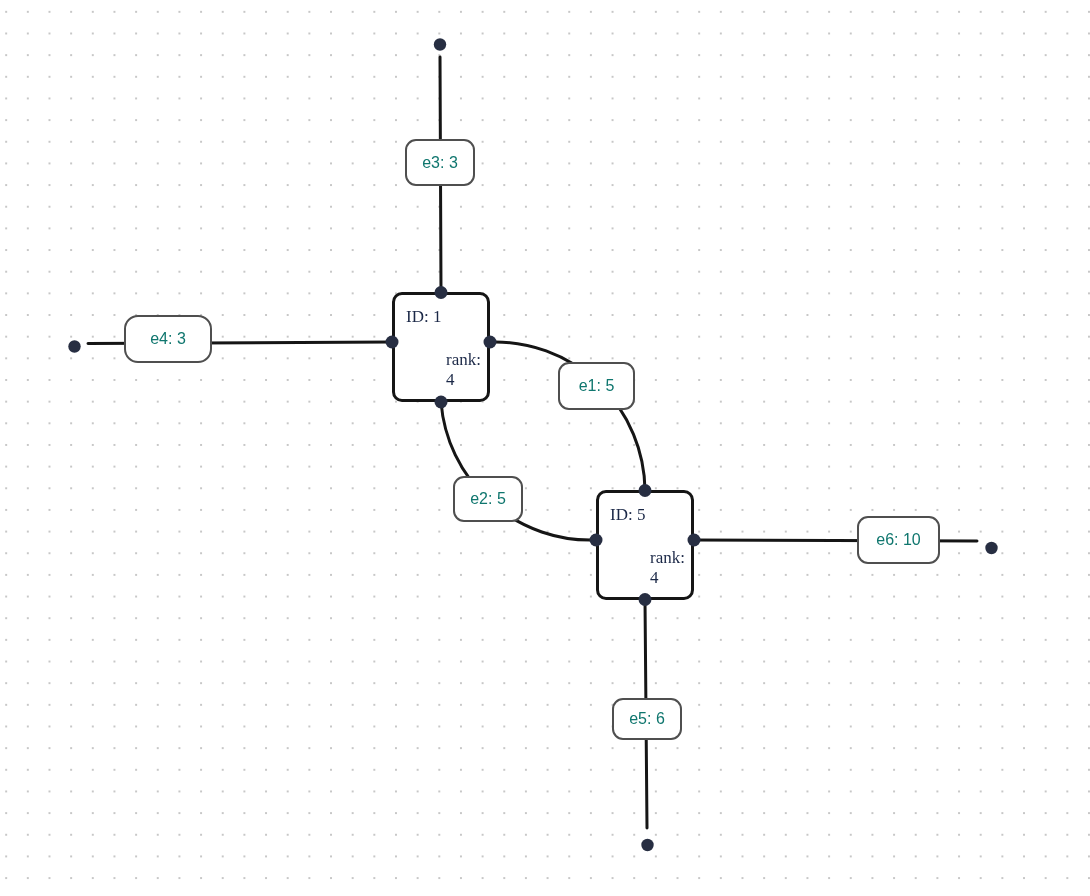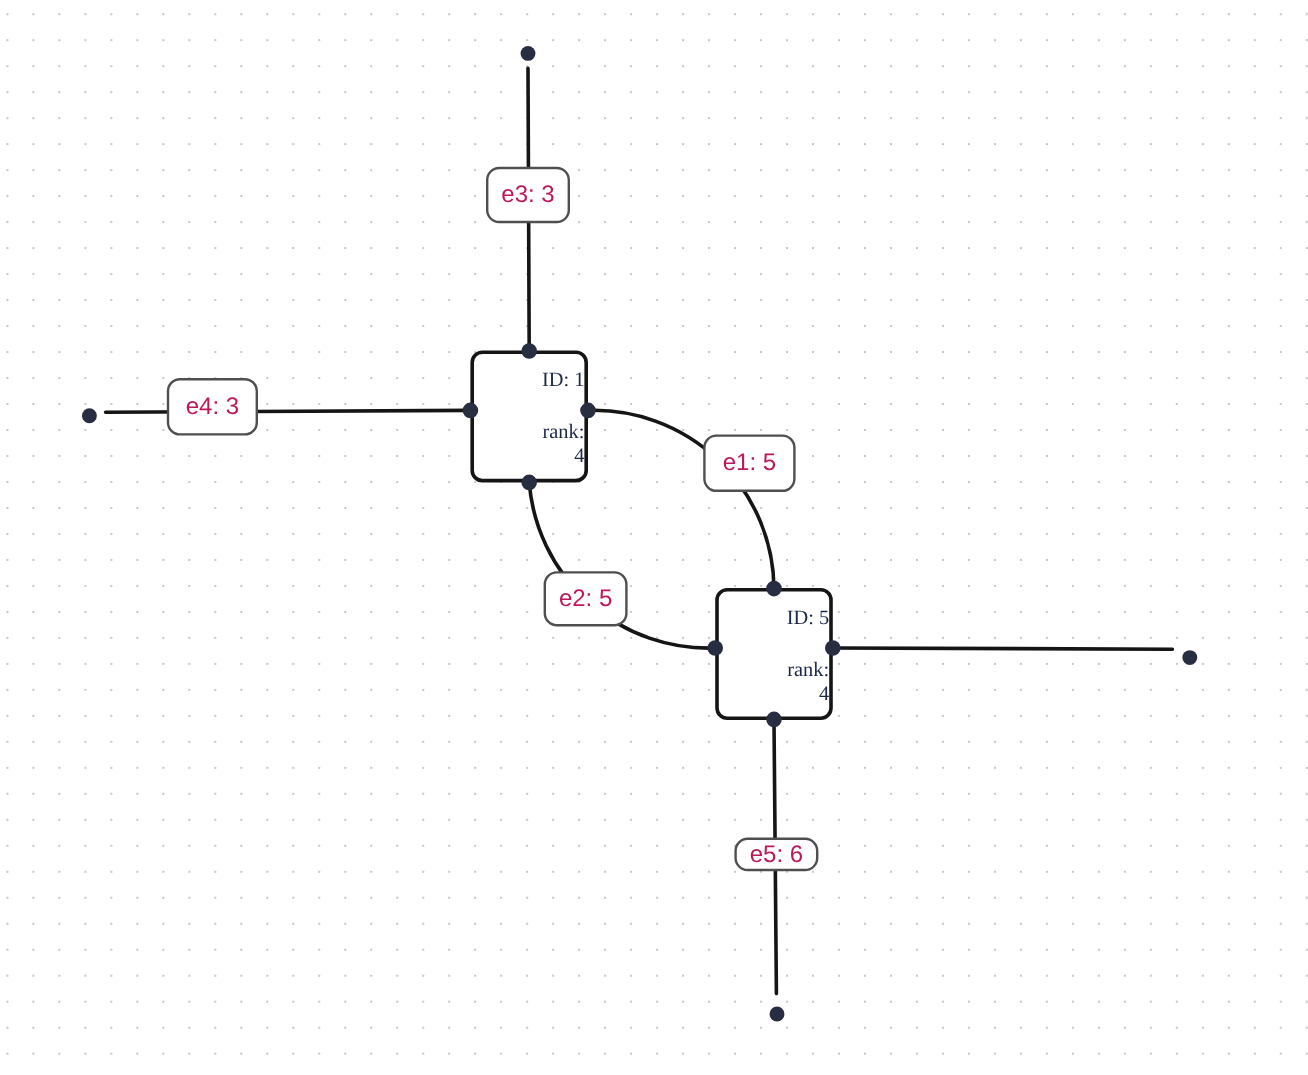--- a/index.html
+++ b/index.html
@@ -35,44 +35,43 @@
     width: 98px;
     height: 110px;
     background: #ffffff;
     border: 3px solid #151515;
     border-radius: 10px;
     color: #1b2847;
     font-family: "Liberation Serif", serif;
     font-size: 17px;
     line-height: 20px;
     padding: 12px 0 0 11px;
-    text-align: right;
   }
   .node .node-line + .node-line { margin-top: 23px; margin-left: 40px; }
   .edge-label {
     position: absolute;
     box-sizing: border-box;
     background: #ffffff;
     border: 2.5px solid #4f4f4f;
     border-radius: 11px;
     display: flex;
     align-items: center;
     justify-content: center;
-    color: #be185d;
+    color: #0f766e;
     font-family: "Liberation Sans", sans-serif;
-    font-size: 20px;
+    font-size: 16px;
   }
   #node-1 { left: 392px; top: 292px; }
   #node-2 { left: 596px; top: 490px; }
   #label-e3 { left: 405px; top: 139px; width: 70px; height: 47px; }
-  #label-e4 { left: 139px; top: 315px; width: 76px; height: 48px; }
-  #label-e1 { left: 558px; top: 362px; width: 77px; height: 48px; margin-left: 28px; }
+  #label-e4 { left: 124px; top: 315px; width: 88px; height: 48px; border-radius: 14px; }
+  #label-e1 { left: 558px; top: 362px; width: 77px; height: 48px; }
   #label-e2 { left: 453px; top: 476px; width: 70px; height: 46px; text-align: center; }
   #label-e6 { left: 857px; top: 516px; width: 83px; height: 48px; }
-  #label-e5 { left: 612px; top: 698px; width: 70px; height: 28px; }
+  #label-e5 { left: 612px; top: 698px; width: 70px; height: 42px; }
   .edge-path {
     fill: none;
     stroke: #151515;
     stroke-width: 3px;
     stroke-linecap: round;
   }
   .dot { fill: #272e42; }
 </style>
 </head>
 <body>
@@ -99,20 +98,21 @@
   </div>
   <div class="node" id="node-2">
     <div class="node-line">ID: 5</div>
     <div class="node-line">rank: 4</div>
   </div>
 
   <div class="edge-label" id="label-e3">e3: 3</div>
   <div class="edge-label" id="label-e4">e4: 3</div>
   <div class="edge-label" id="label-e1">e1: 5</div>
   <div class="edge-label" id="label-e2">e2: 5</div>
+  <div class="edge-label" id="label-e6">e6: 10</div>
   <div class="edge-label" id="label-e5">e5: 6</div>
 
   <svg class="layer">
     <circle class="dot" cx="441" cy="292.5" r="6.5"></circle>
     <circle class="dot" cx="392" cy="342" r="6.5"></circle>
     <circle class="dot" cx="490" cy="342" r="6.5"></circle>
     <circle class="dot" cx="441" cy="402" r="6.5"></circle>
 
     <circle class="dot" cx="645" cy="490.5" r="6.5"></circle>
     <circle class="dot" cx="596" cy="540" r="6.5"></circle>

